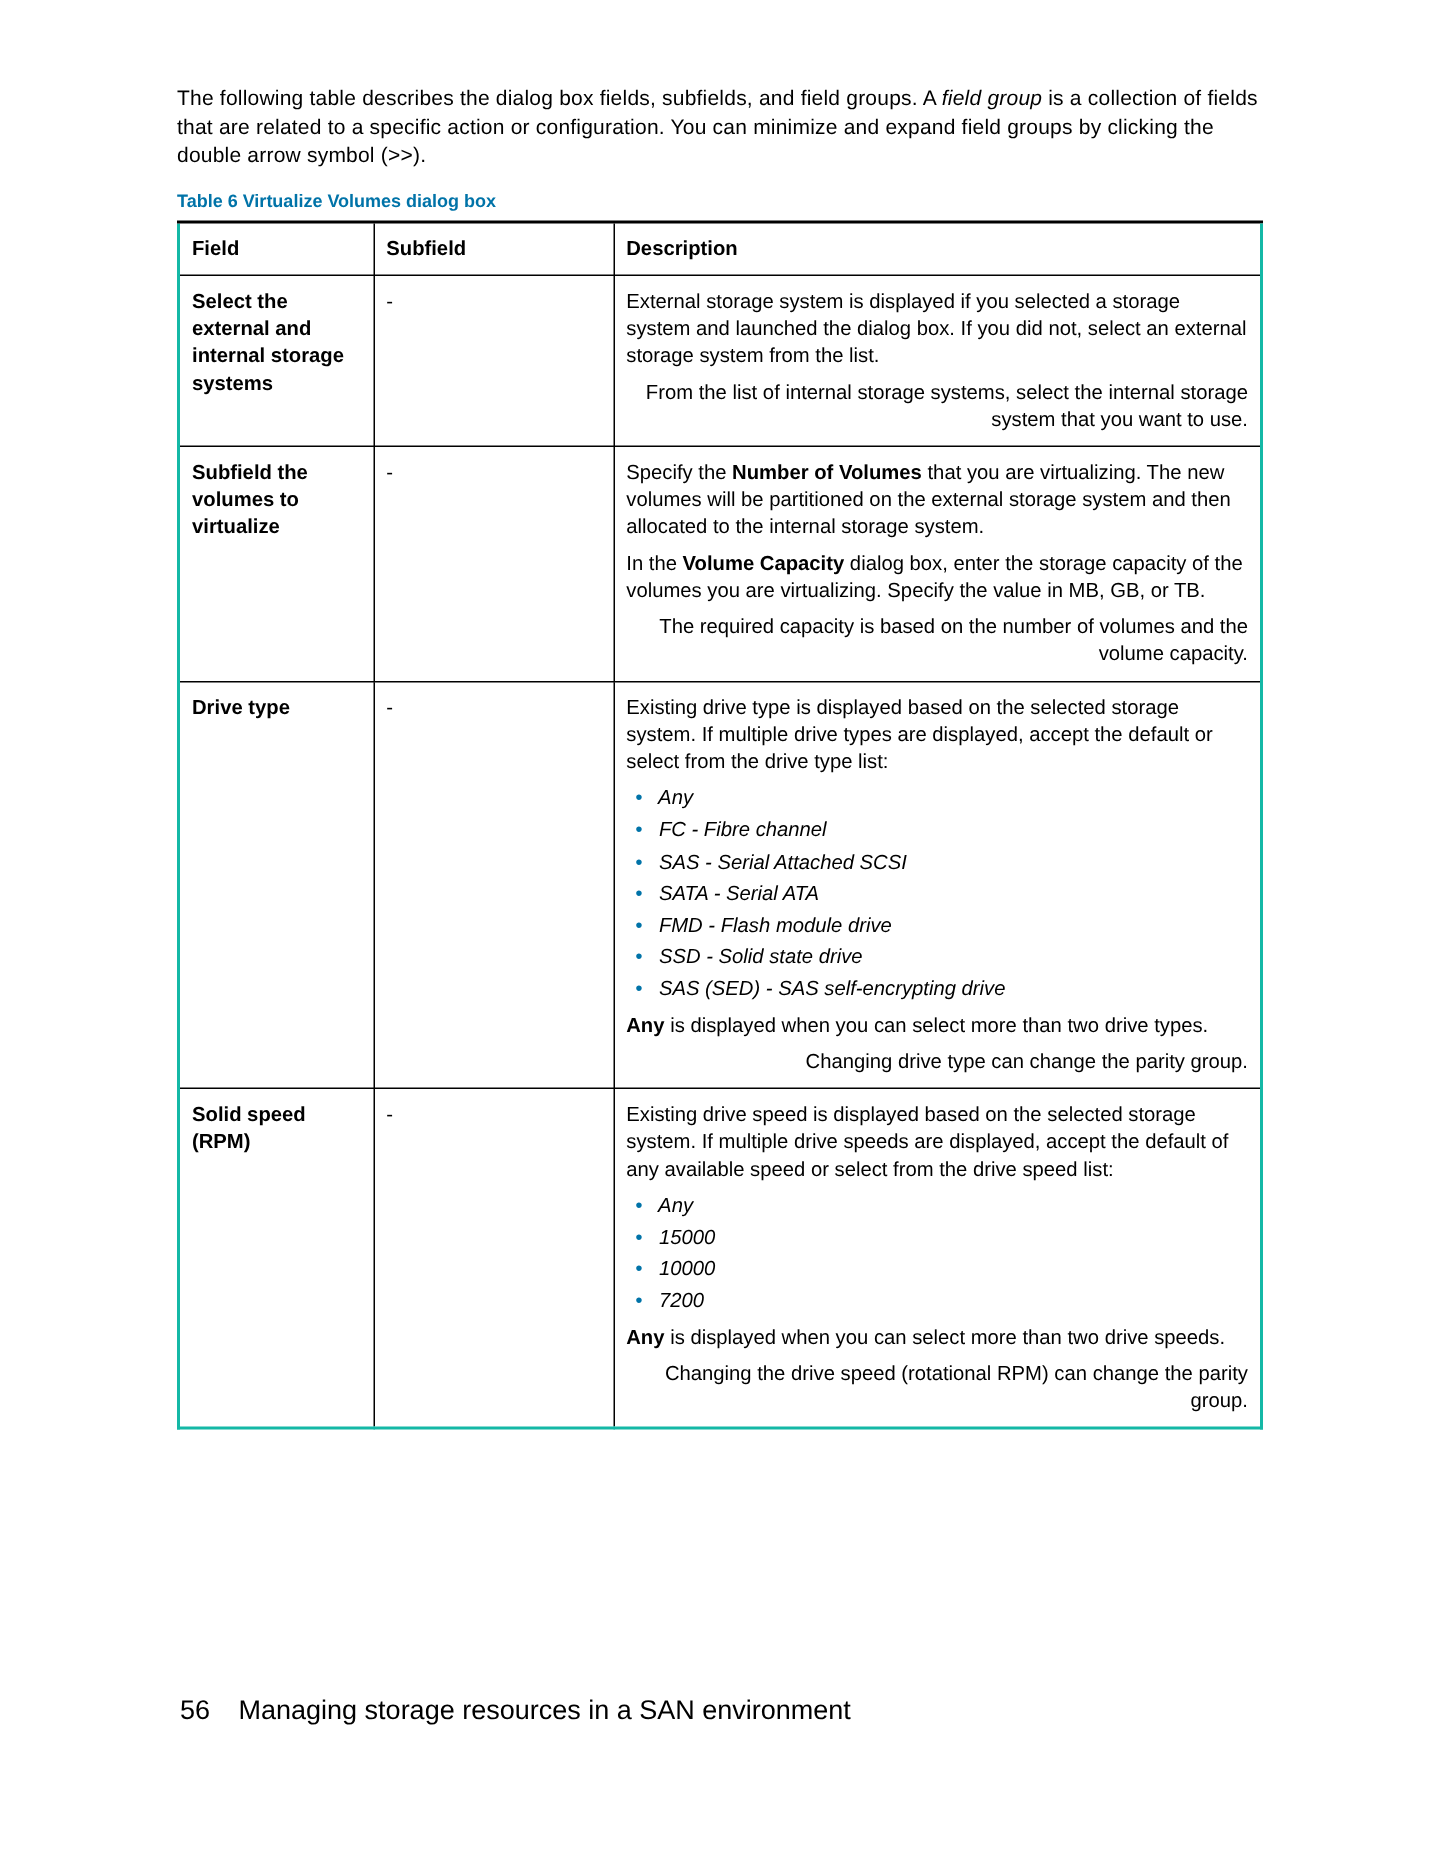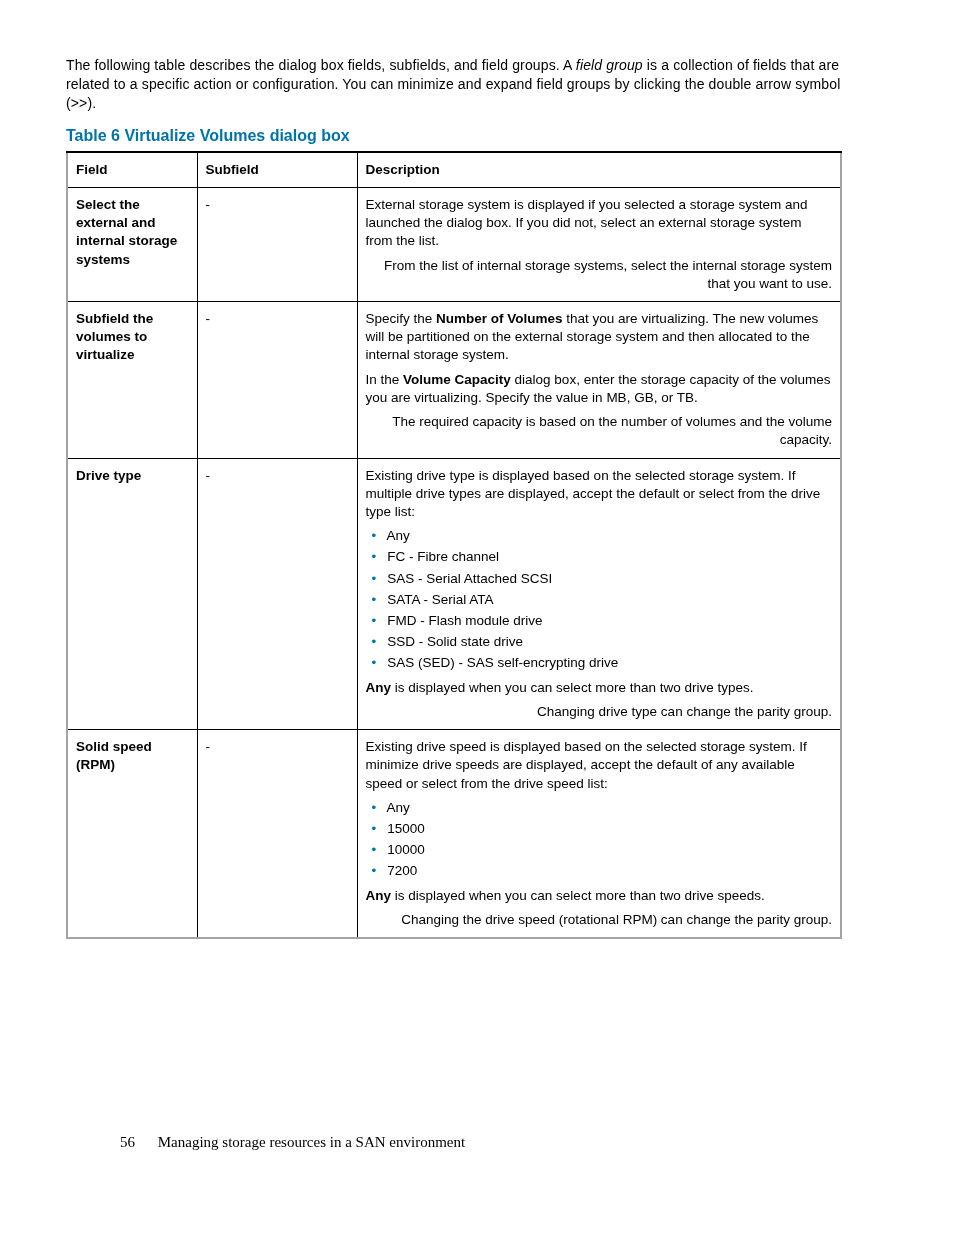--- a/index.html
+++ b/index.html
@@ -7,39 +7,39 @@
     margin: 0;
     font-family: Arial, Helvetica, sans-serif;
     font-size: 14px;
     color: #000;
     background: #fff;
   }
   .page {
     width: 954px;
     height: 1226px;
     box-sizing: border-box;
-    padding: 56px 112px 0 66px;
+    padding: 56px 112px 0 118px;
     position: relative;
   }
   .body-text {
     margin: 0 0 10px 0;
     line-height: 1.35;
     letter-spacing: 0.01em;
   }
   .italic { font-style: italic; }
   .table-caption {
     color: #0073a8;
     font-weight: bold;
     margin: 14px 0 6px 0;
-    font-size: 16px;
+    font-size: 12px;
   }
   table {
     width: 100%;
     border-collapse: collapse;
-    border: 2px solid #a3a3a3;
+    border: 2px solid #14b8a6;
   }
   th, td {
     border: 1px solid #000;
     padding: 8px 8px;
     text-align: left;
     vertical-align: top;
     font-size: 13.5px;
     line-height: 1.35;
   }
   th {
@@ -49,37 +49,37 @@
   col.c1 { width: 130px; }
   col.c2 { width: 160px; }
   col.c3 { }
   .col-field { font-weight: bold; }
   .desc p { margin: 0 0 6px 0; }
   .desc p:last-child { margin-bottom: 0; text-align: right; }
   ul.blue {
     list-style: none;
     margin: 2px 0 6px 0;
     padding: 0 0 0 18px;
+    font-style: italic;
   }
   ul.blue li {
     margin: 0 0 3px 0;
     line-height: 1.35;
   }
   ul.blue li .dot {
     color: #0073a8;
     display: inline-block;
     width: 12px;
     margin-left: -12px;
   }
   .footer {
     position: absolute;
     bottom: 75px;
     left: 120px;
-    font-size: 15px;
-    font-family: Liberation Serif, serif;
+    font-size: 18px;
   }
   .footer .pn { display: inline-block; width: 34px; }
   b, strong { font-weight: bold; }
 </style>
 </head>
 <body>
 
 <div class="page">
 
   <p class="body-text">
@@ -140,21 +140,21 @@
             </ul>
           <p><strong>Any</strong> is displayed when you can select more than two drive types.</p>
           <p>Changing drive type can change the parity group.</p>
         </td>
       </tr>
 
       <tr>
         <td class="col-field">Solid speed (RPM)</td>
         <td>-</td>
         <td class="desc">
-          <p>Existing drive speed is displayed based on the selected storage system. If minimize drive speeds are displayed, accept the default of any available speed or select from the drive speed list:</p>
+          <p>Existing drive speed is displayed based on the selected storage system. If multiple drive speeds are displayed, accept the default of any available speed or select from the drive speed list:</p>
           <ul class="blue">
               <li><span class="dot">•</span> Any</li>
               <li><span class="dot">•</span> 15000</li>
               <li><span class="dot">•</span> 10000</li>
               <li><span class="dot">•</span> 7200</li>
             </ul>
           <p><strong>Any</strong> is displayed when you can select more than two drive speeds.</p>
           <p>Changing the drive speed (rotational RPM) can change the parity group.</p>
         </td>
       </tr>

